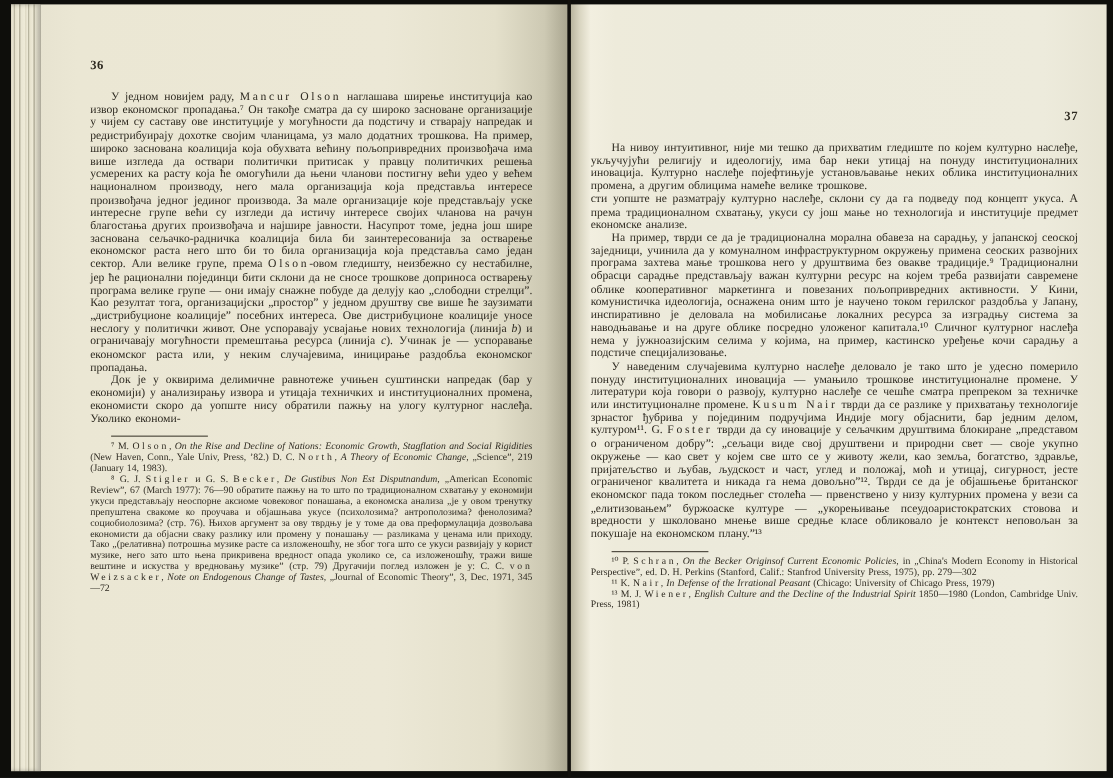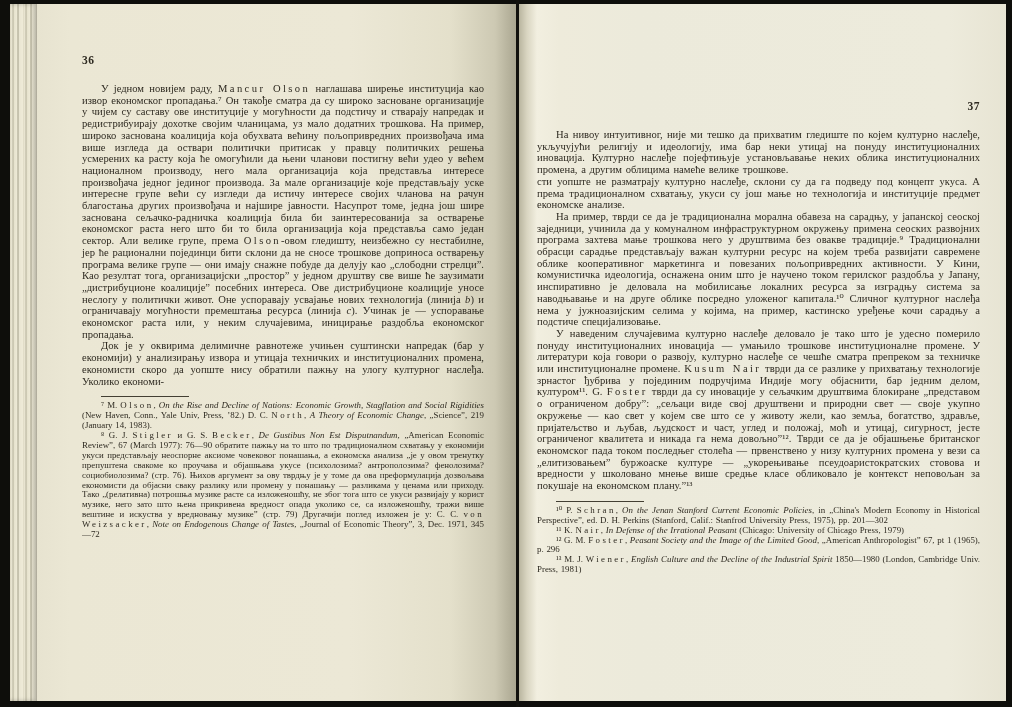--- a/index.html
+++ b/index.html
@@ -85,22 +85,21 @@
       <div>
           <p class="para indent"><span>На нивоу интуитивног, није ми тешко да прихватим гледиште по којем културно наслеђе, укључујући религију и идеологију, има бар неки утицај на понуду институционалних иновација. Културно наслеђе појефтињује установљавање неких облика институционалних промена, а другим облицима намеће велике трошкове.</span></p>
           <p class="para"><span>сти уопште не разматрају културно наслеђе, склони су да га подведу под концепт укуса. А према традиционалном схватању, укуси су још мање но технологија и институције предмет економске анализе.</span></p>
           <p class="para indent"><span>На пример, тврди се да је традиционална морална обавеза на сарадњу, у јапанској сеоској заједници, учинила да у комуналном инфраструктурном окружењу примена сеоских развојних програма захтева мање трошкова него у друштвима без овакве традиције.⁹ Традиционални обрасци сарадње представљају важан културни ресурс на којем треба развијати савремене облике кооперативног маркетинга и повезаних пољопривредних активности. У Кини, комунистичка идеологија, оснажена оним што је научено током герилског раздобља у Јапану, инспиративно је деловала на мобилисање локалних ресурса за изградњу система за наводњавање и на друге облике посредно уложеног капитала.¹⁰ Сличног културног наслеђа нема у јужноазијским селима у којима, на пример, кастинско уређење кочи сарадњу а подстиче специјализовање.</span></p>
           <p class="para indent"><span>У наведеним случајевима културно наслеђе деловало је тако што је удесно померило понуду институционалних иновација — умањило трошкове институционалне промене. У литератури која говори о развоју, културно наслеђе се чешће сматра препреком за техничке или институционалне промене. </span><span class="sp">Kusum Nair</span><span> тврди да се разлике у прихватању технологије зрнастог ђубрива у појединим подручјима Индије могу објаснити, бар једним делом, културом¹¹. G. </span><span class="sp">Foster</span><span> тврди да су иновације у сељачким друштвима блокиране „представом о ограниченом добру”: „сељаци виде свој друштвени и природни свет — своје укупно окружење — као свет у којем све што се у животу жели, као земља, богатство, здравље, пријатељство и љубав, људскост и част, углед и положај, моћ и утицај, сигурност, јесте ограниченог квалитета и никада га нема довољно”¹². Тврди се да је објашњење британског економског пада током последњег столећа — првенствено у низу културних промена у вези са „елитизовањем” буржоаске културе — „укорењивање псеудоаристократских стовова и вредности у школовано мнење више средње класе обликовало је контекст неповољан за покушаје на економском плану.”¹³</span></p>
         </div>
 
       <div class="fnblock">
         <div class="fnrule"></div>
         <div>
-            <p class="fn"><span>¹⁰ P. </span><span class="sp">Schran</span><span>, </span><span class="i">On the Jenan Stanford Current Economic Policies</span><span>, in „China's Modern Economy in Historical Perspective”, ed. D. H. Perkins (Stanford, Calif.: Stanfrod University Press, 1975), pp. 201—302</span></p>
+            <p class="fn"><span>¹⁰ P. </span><span class="sp">Schran</span><span>, </span><span class="i">On the Becker Originsof Current Economic Policies</span><span>, in „China's Modern Economy in Historical Perspective”, ed. D. H. Perkins (Stanford, Calif.: Stanfrod University Press, 1975), pp. 279—302</span></p>
             <p class="fn"><span>¹¹ K. </span><span class="sp">Nair</span><span>, </span><span class="i">In Defense of the Irrational Peasant</span><span> (Chicago: University of Chicago Press, 1979)</span></p>
-            <p class="fn"><span>¹² G. M. </span><span class="sp">Foster</span><span>, </span><span class="i">Peasant Society and the Image of the Limited Good</span><span>, „American Anthropologist” 67, pt 1 (1965), p. 296</span></p>
             <p class="fn"><span>¹³ M. J. </span><span class="sp">Wiener</span><span>, </span><span class="i">English Culture and the Decline of the Industrial Spirit</span><span> 1850—1980 (London, Cambridge Univ. Press, 1981)</span></p>
           </div>
       </div>
     </div>
   </div>
 
 </div>
 
 </body></html>

